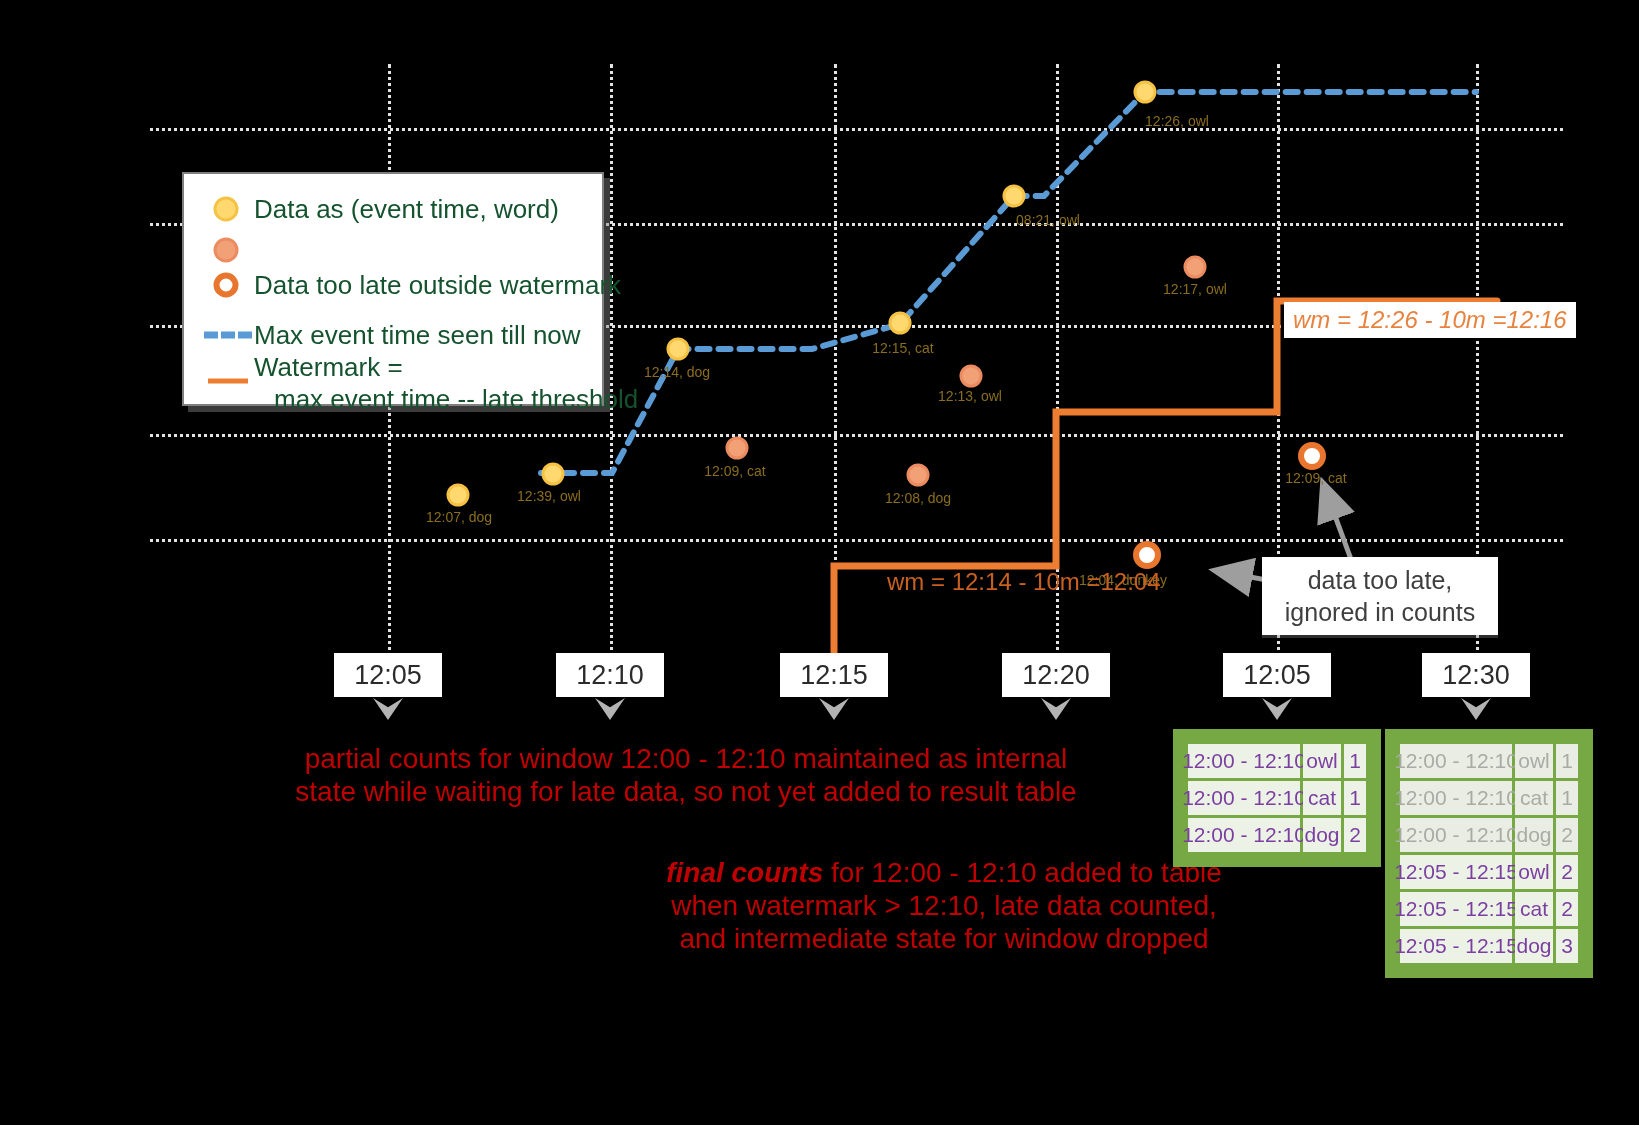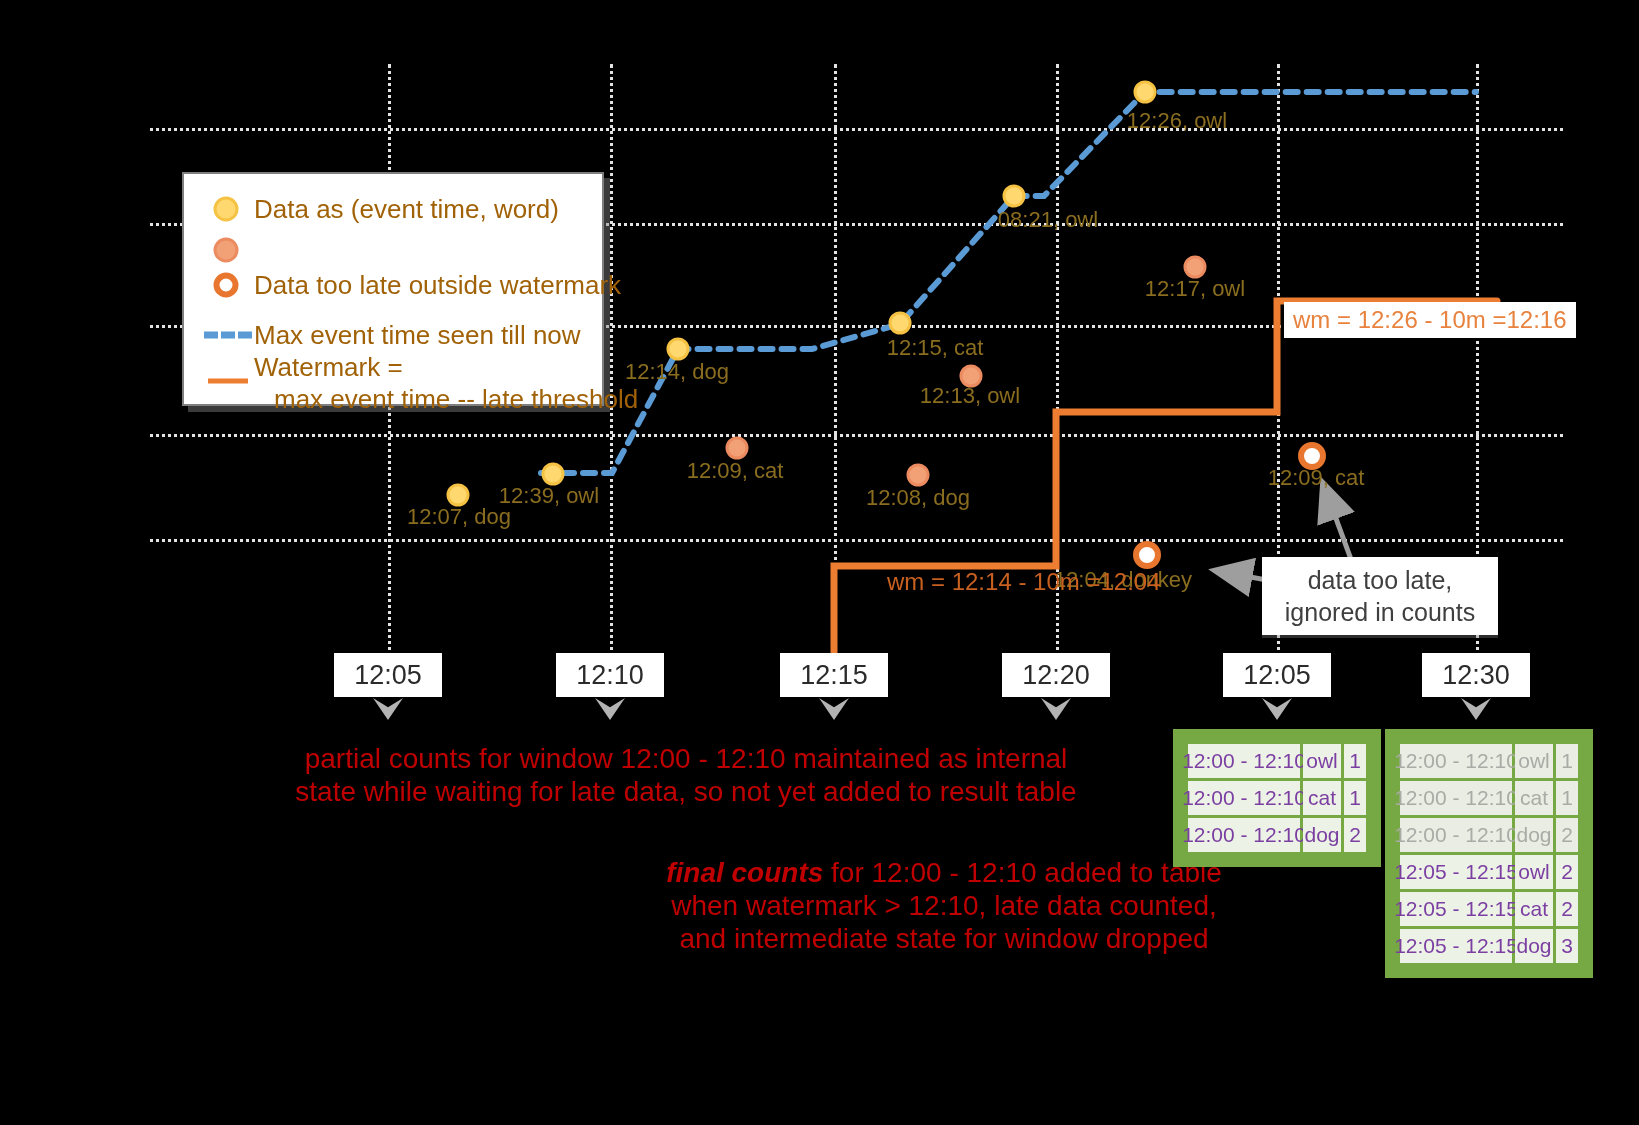--- a/index.html
+++ b/index.html
@@ -10,35 +10,35 @@
   .gridline-v{position:absolute;width:0;border-left:3px dotted var(--grid);z-index:1;}
 
   #overlay-svg{position:absolute;left:0;top:0;z-index:2;}
 
   .dot{position:absolute;width:23px;height:23px;border-radius:50%;box-sizing:border-box;
        transform:translate(-50%,-50%);z-index:3;}
   .dot.on-time{background:var(--on-time-fill);border:3px solid var(--on-time-stroke);}
   .dot.late{background:var(--late-fill);border:3px solid var(--late-stroke);}
   .dot.too-late{background:#fff;border:6px solid var(--too-late-stroke);width:28px;height:28px;}
   .pt-label{position:absolute;transform:translate(-50%,-50%);color:var(--point-label);
-       font-size:22px;white-space:nowrap;z-index:3;}
+       font-size:14px;white-space:nowrap;z-index:3;}
 
   .wm-label{position:absolute;font-size:24px;white-space:nowrap;z-index:4;}
   .wm-label.bare{color:var(--wm-label-dark);}
-  .wm-label.boxed{background:#fff;color:var(--wm-label-boxed);padding:4px 9px;}
+  .wm-label.boxed{background:#fff;color:var(--wm-label-boxed);padding:4px 9px;font-style:italic;}
 
   .axis-box{position:absolute;width:108px;height:44px;background:#fff;color:#2b2b2b;
        font-size:27px;display:flex;align-items:center;justify-content:center;
        transform:translateX(-50%);z-index:6;}
   .axis-arrow{position:absolute;width:30px;height:22px;background:#b3b3b3;
        transform:translateX(-50%);clip-path:polygon(0 0,50% 42%,100% 0,50% 100%);z-index:6;}
 
   .legend{position:absolute;background:#fff;border:2px solid #7f7f7f;
        box-shadow:6px 6px 0 rgba(130,130,130,.45);z-index:5;}
-  .lg-text{position:absolute;color:#a16207;font-size:26px;white-space:nowrap;
+  .lg-text{position:absolute;color:#14532d;font-size:26px;white-space:nowrap;
        transform:translateY(-50%);}
   .lg-marker{position:absolute;transform:translate(-50%,-50%);box-sizing:border-box;}
   .lg-circle{width:25px;height:25px;border-radius:50%;}
   .lg-circle.on-time{background:var(--on-time-fill);border:3px solid var(--on-time-stroke);}
   .lg-circle.late{background:var(--late-fill);border:3px solid var(--late-stroke);}
   .lg-circle.too-late{background:#fff;border:6px solid var(--too-late-stroke);}
   .lg-dash{width:48px;height:0;border-top:7px dashed var(--max-event);}
   .lg-solid{width:40px;height:5px;background:var(--watermark);}
 
   .note{position:absolute;color:var(--red-note);font-size:28px;line-height:33px;
@@ -110,21 +110,21 @@
       <line x1="1352" y1="562" x2="1324" y2="486" stroke="#9e9e9e" stroke-width="5" marker-end="url(#arrow)"></line>
       <line x1="1310" y1="588" x2="1218" y2="571" stroke="#9e9e9e" stroke-width="5" marker-end="url(#arrow)"></line>
     </svg>
     <div class="dot on-time" style="left: 458px; top: 495px;"></div>
     <div class="pt-label" style="left: 459px; top: 517px;">12:07, dog</div>
     <div class="dot on-time" style="left: 553px; top: 474px;"></div>
     <div class="pt-label" style="left: 549px; top: 496px;">12:39, owl</div>
     <div class="dot on-time" style="left: 678px; top: 349px;"></div>
     <div class="pt-label" style="left: 677px; top: 372px;">12:14, dog</div>
     <div class="dot on-time" style="left: 900px; top: 323px;"></div>
-    <div class="pt-label" style="left: 903px; top: 348px; margin-left: 32px;">12:15, cat</div>
+    <div class="pt-label" style="left: 903px; top: 348px;">12:15, cat</div>
     <div class="dot on-time" style="left: 1014px; top: 196px;"></div>
     <div class="pt-label" style="left: 1048px; top: 220px;">08:21, owl</div>
     <div class="dot on-time" style="left: 1145px; top: 92px;"></div>
     <div class="pt-label" style="left: 1177px; top: 121px;">12:26, owl</div>
     <div class="dot late" style="left: 737px; top: 448px;"></div>
     <div class="pt-label" style="left: 735px; top: 471px;">12:09, cat</div>
     <div class="dot late" style="left: 918px; top: 475px;"></div>
     <div class="pt-label" style="left: 918px; top: 498px;">12:08, dog</div>
     <div class="dot late" style="left: 971px; top: 376px;"></div>
     <div class="pt-label" style="left: 970px; top: 396px;">12:13, owl</div>

